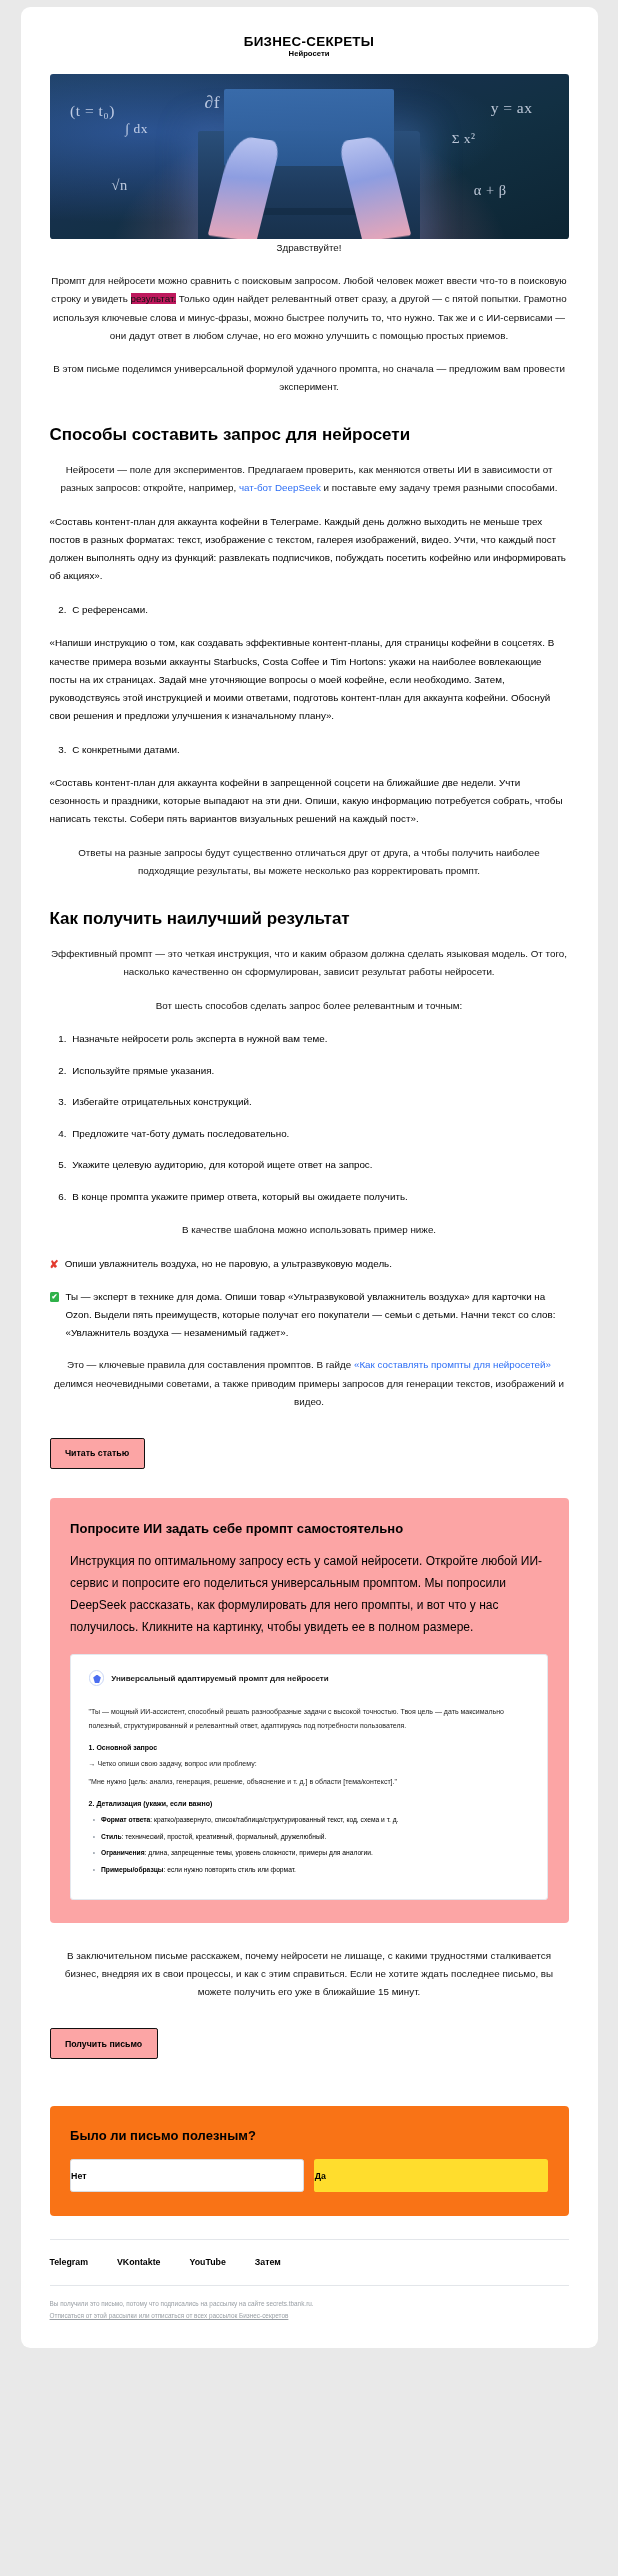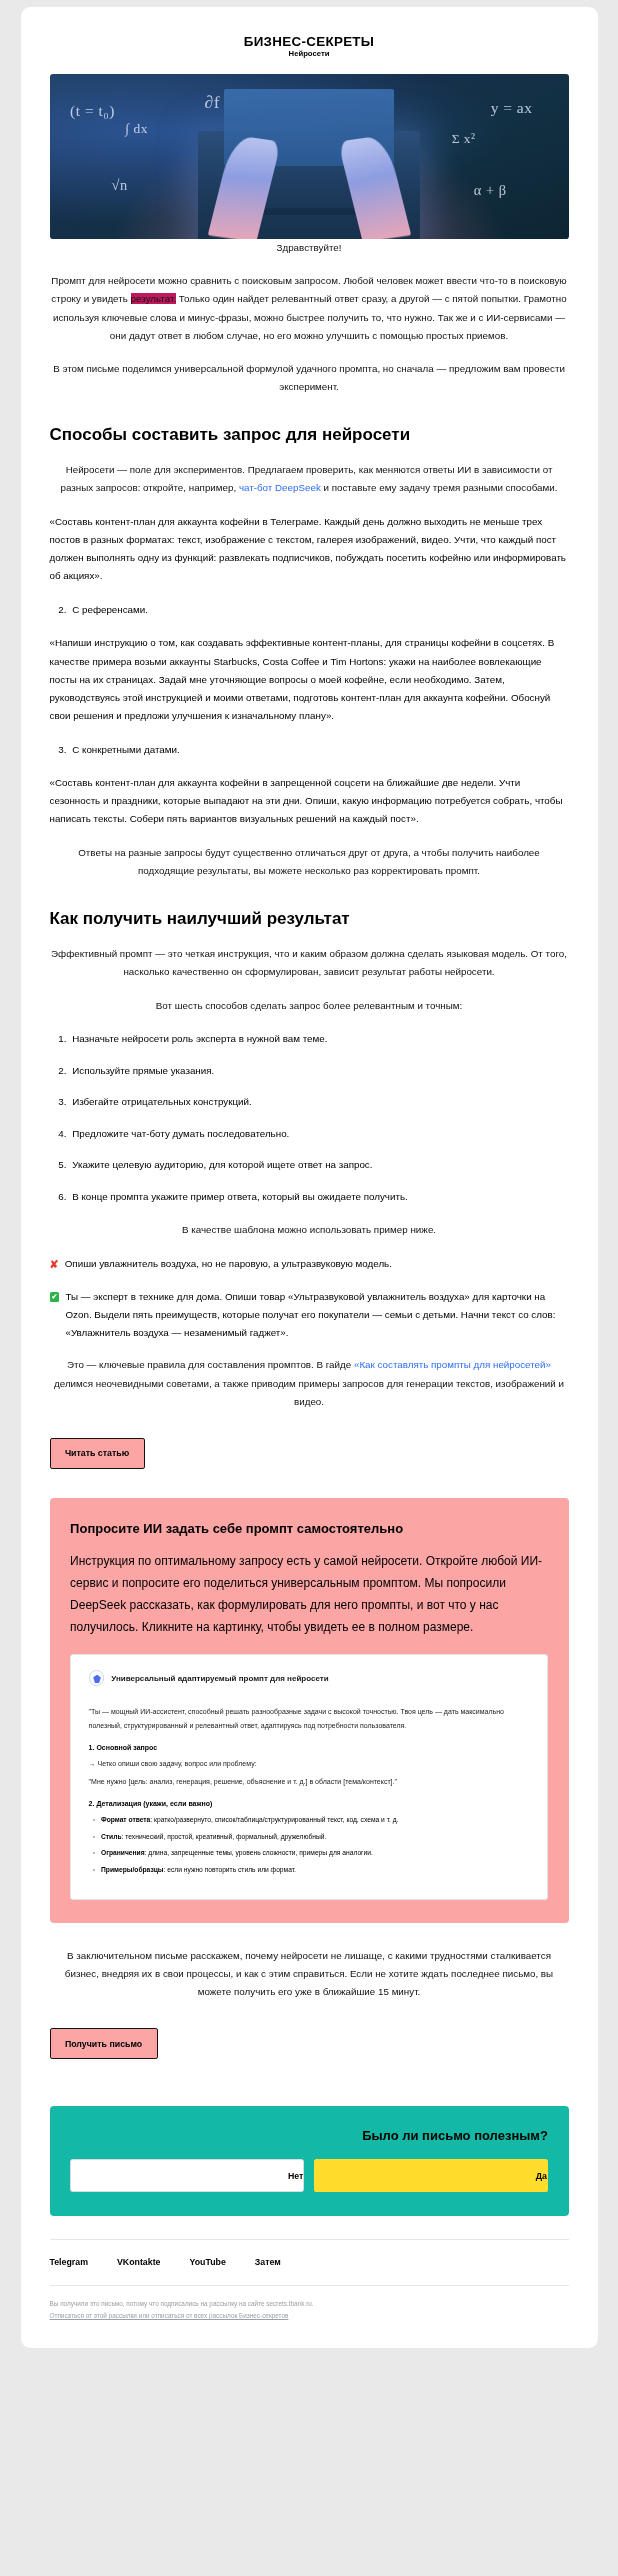--- a/index.html
+++ b/index.html
@@ -267,25 +267,25 @@
     position: absolute;
     left: -8.2px;
     color: #9aa3ad;
   }
   .shot .b { font-weight: bold; }
 
   
   .closing { margin-top: 3.1px; }
   
   .feedback {
-    background: #14b8a6;
+    background: #f97316;
     border-radius: 4.1px;
     padding: 21.6px 20.6px 24px 20.6px;
     margin: 23px 0 23px 0;
-    text-align: right;
+    text-align: left;
   }
   .feedback h3 {
     font-size: 13px;
     font-weight: bold;
     margin: 0 0 16.5px 0;
   }
   .fb-row { display: flex; gap: 9.3px; }
   .fb-btn {
     flex: 1 1 50%;
     padding: 10.3px 0;

